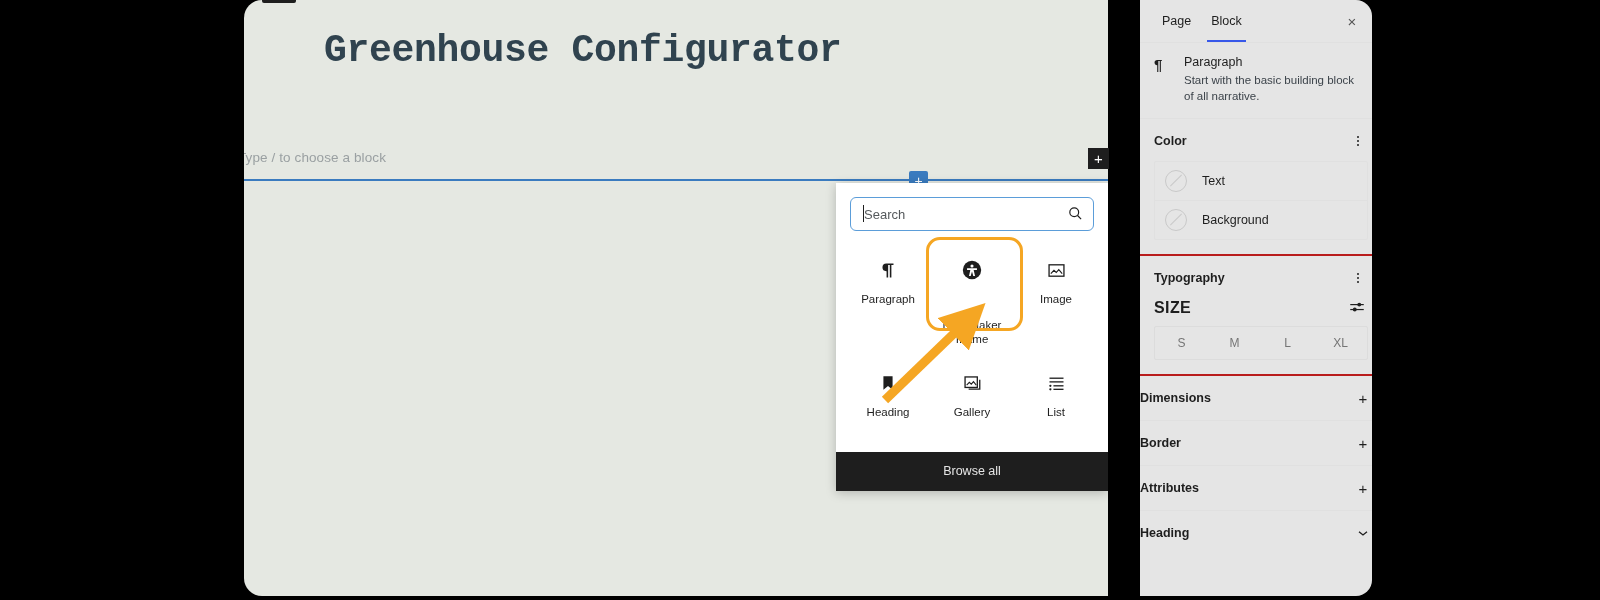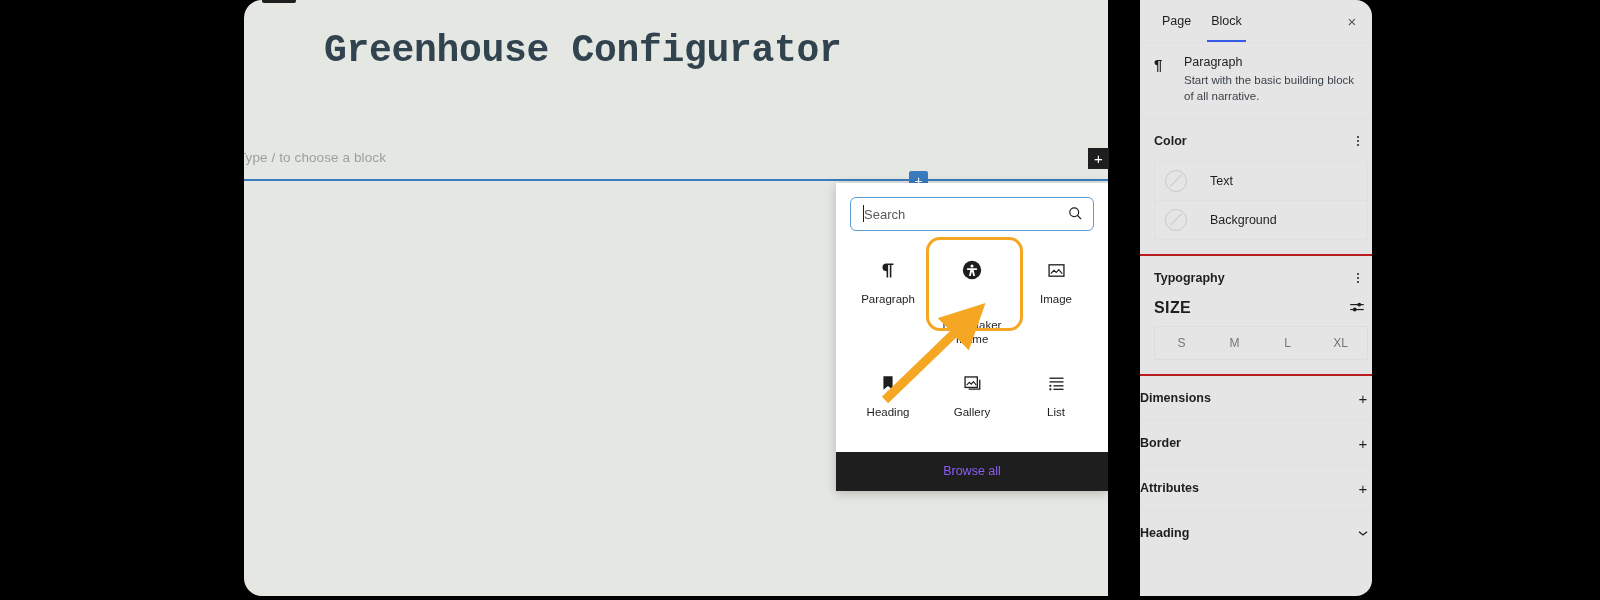--- a/index.html
+++ b/index.html
@@ -179,21 +179,21 @@
   }
   .block-cell .blabel {
     margin-top: 10px;
     font-size: 11.5px;
     color: #1e1e1e;
     text-align: center;
     line-height: 1.18;
   }
   .browse-all {
     background: #1e1e1e;
-    color: #8b5cf6;
+    color: #e5e5e5;
     text-align: center;
     font-size: 12.5px;
     padding: 12px 0 13px 0;
     cursor: pointer;
   }
 
   
   .highlight-ring {
     position: absolute;
     left: 926px;
@@ -325,21 +325,21 @@
     background: #1e1e1e;
     border-radius: 50%;
   }
   .color-list {
     border: 1px solid #e0e0e0;
     border-radius: 2px;
   }
   .color-row {
     display: flex;
     align-items: center;
-    gap: 23px;
+    gap: 15px;
     padding: 8px 10px;
     cursor: pointer;
   }
   .color-row + .color-row { border-top: 1px solid #e0e0e0; }
   .swatch-none {
     width: 20px;
     height: 20px;
     border-radius: 50%;
     border: 1px solid #c9c9c9;
     position: relative;

